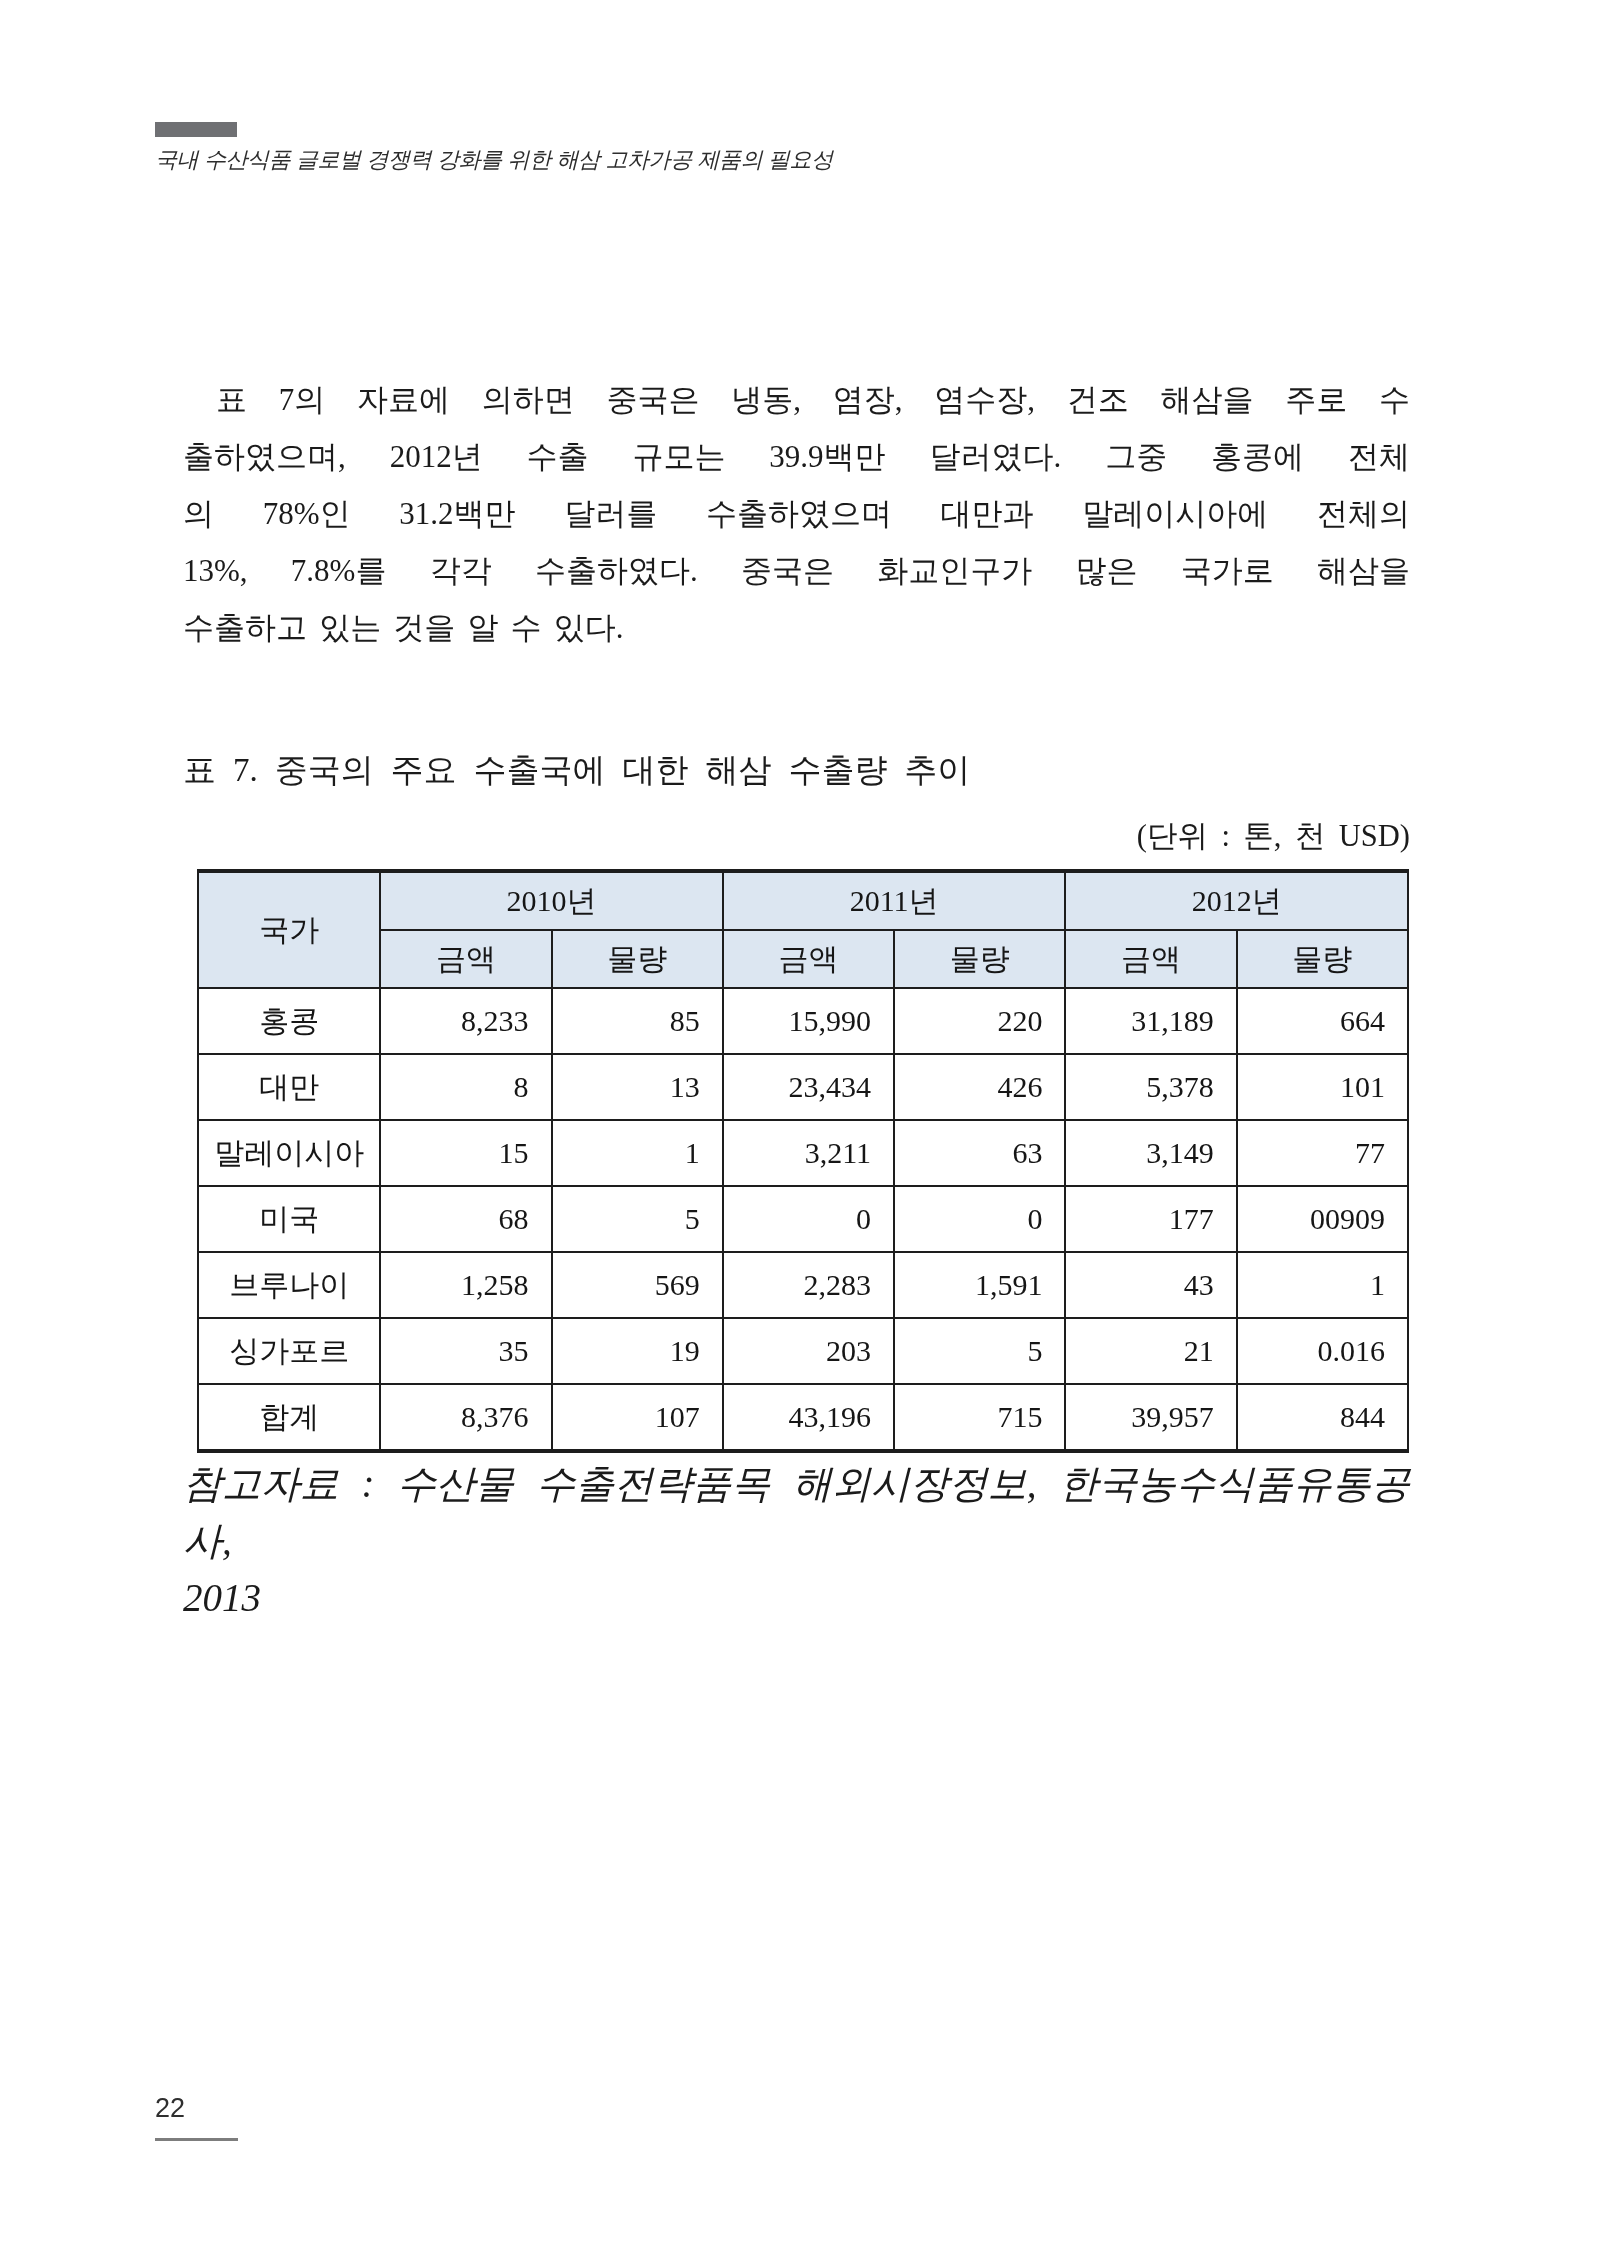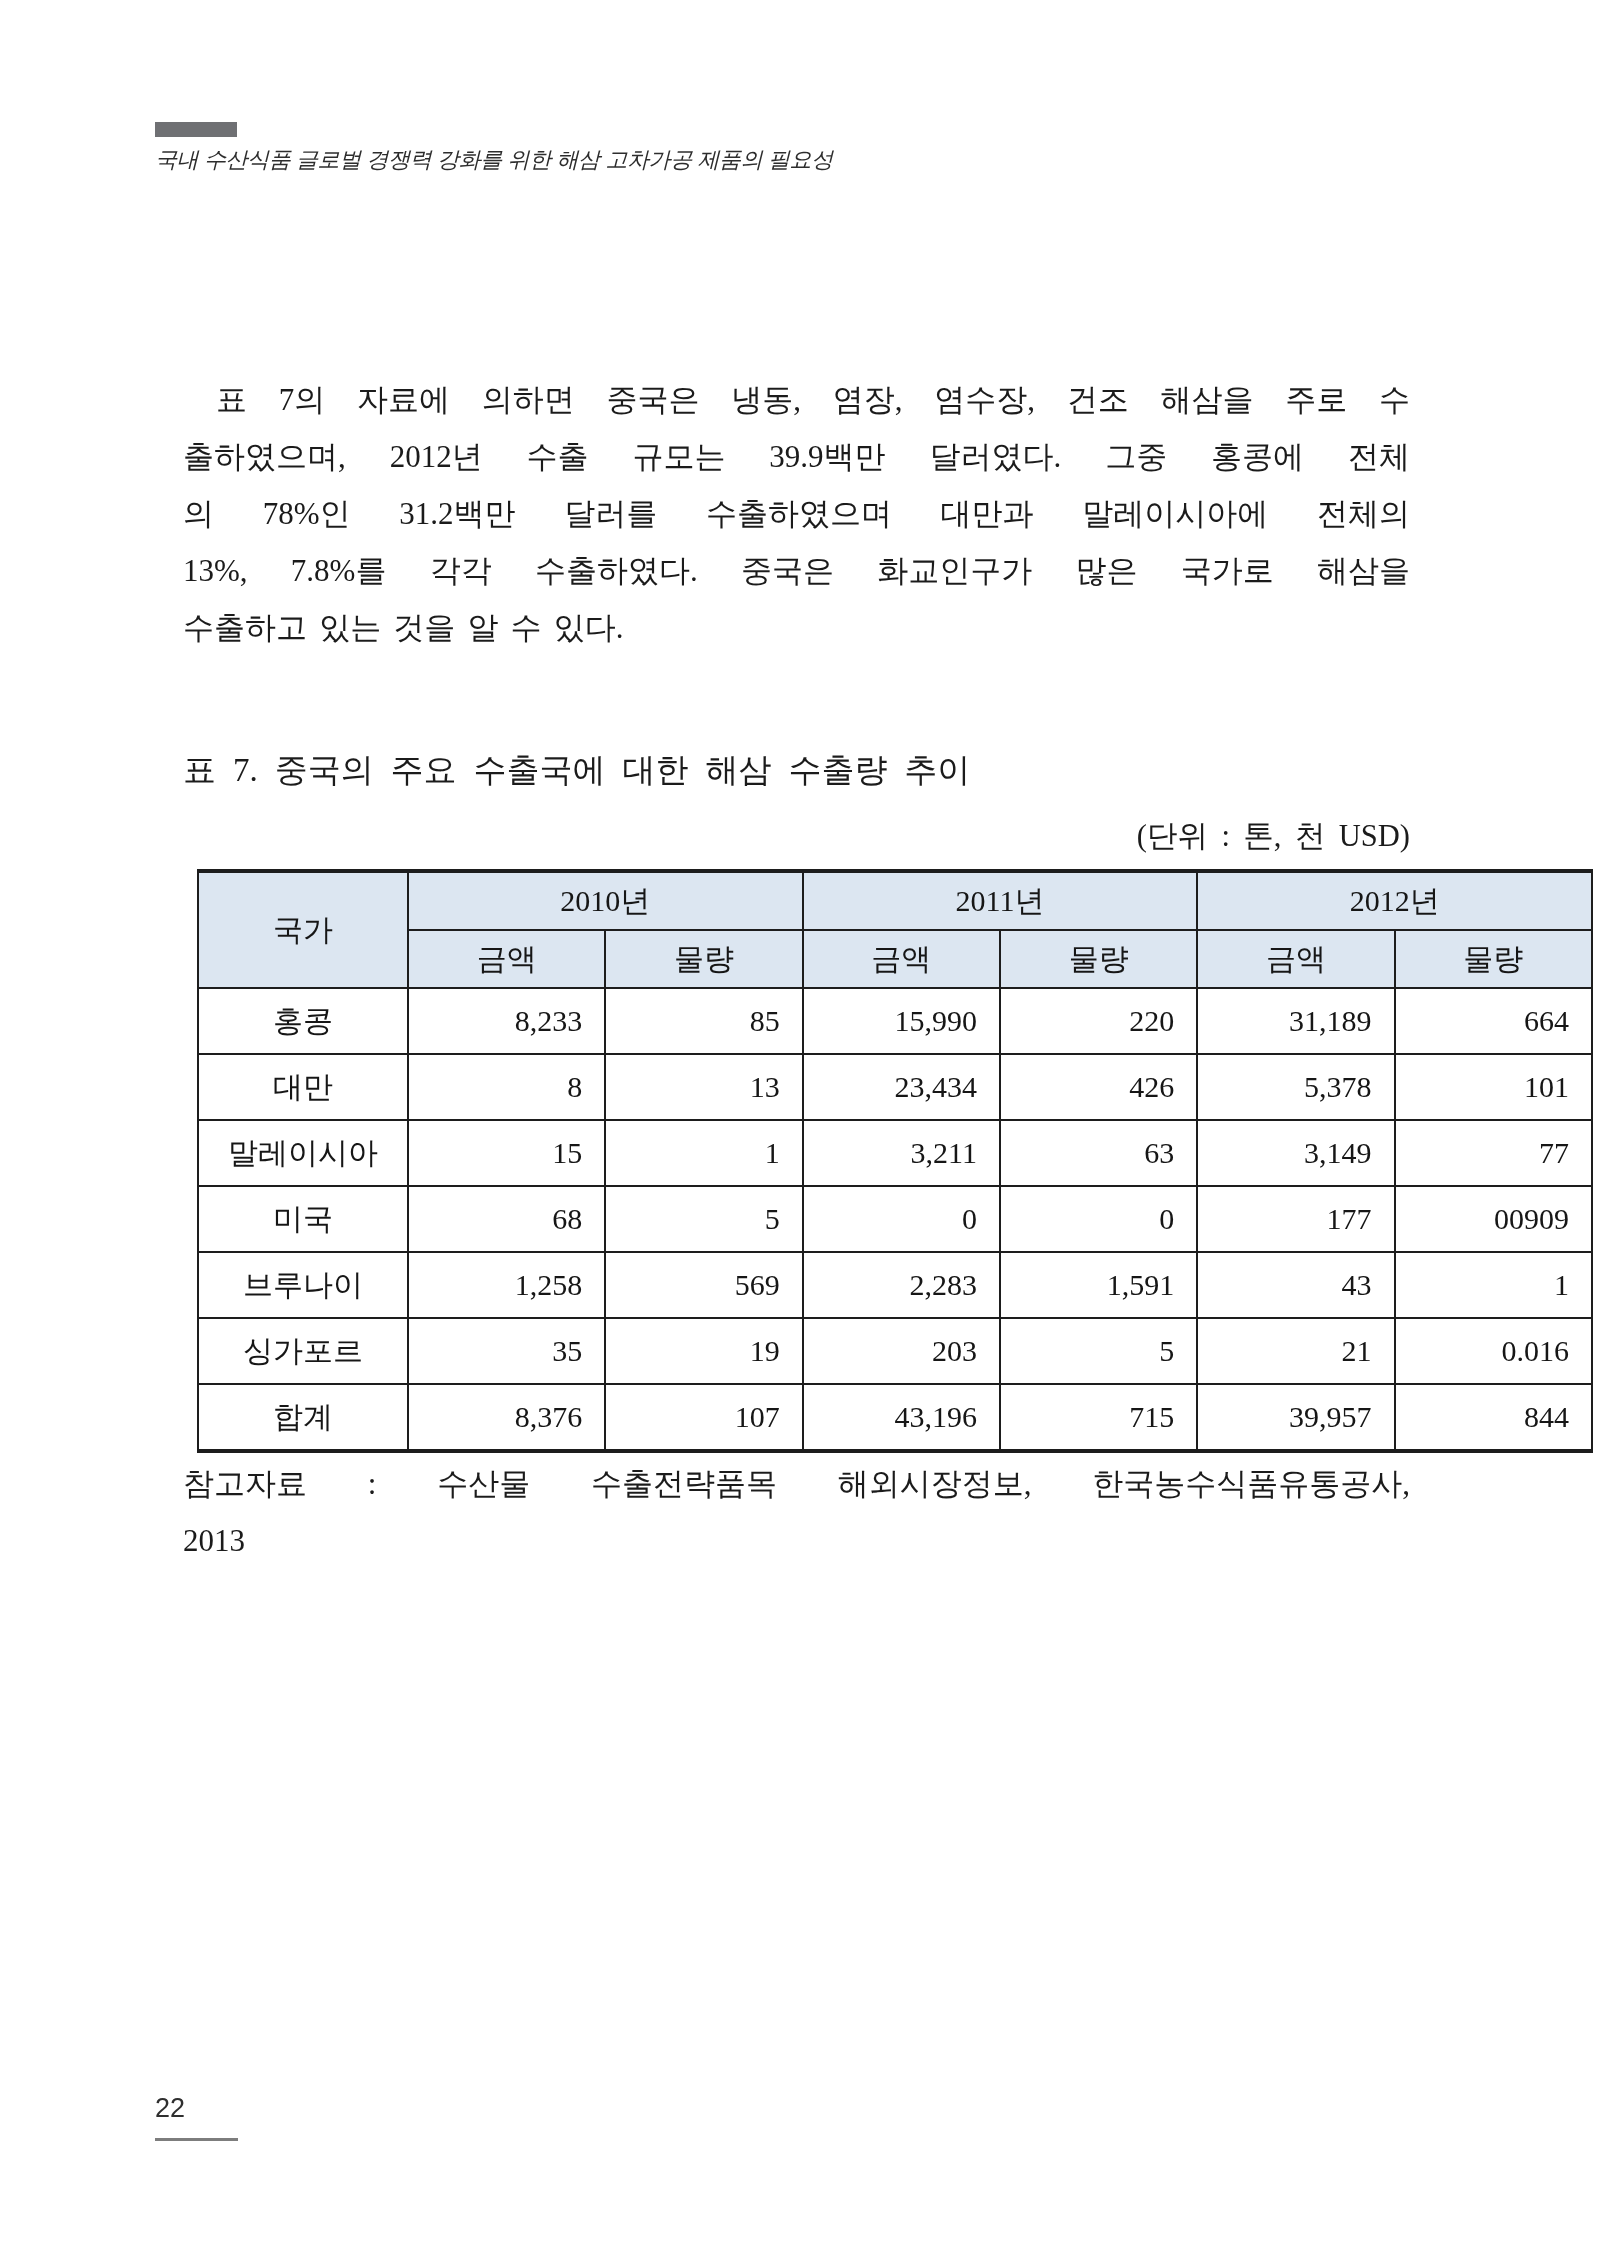--- a/index.html
+++ b/index.html
@@ -31,39 +31,39 @@
     left:183px;top:748px;width:1227px;
     font-size:33px;line-height:45px;word-spacing:8.7px;
   }
   .table-unit{
     left:183px;top:815px;width:1227px;text-align:right;
     font-size:30.5px;line-height:42px;word-spacing:5.8px;
   }
 
   
   .export-table{
-    left:197px;top:869px;width:1396px;
+    left:197px;top:869px;width:1212px;
     border-collapse:collapse;table-layout:fixed;
     font-size:30px;color:#161616;
   }
   .export-table th,.export-table td{
     border:2.2px solid #1d1d1d;border-top-width:2.9px;border-bottom-width:2.9px;
     padding:0;overflow:hidden;
   }
   .export-table{border:2.2px solid #1d1d1d;border-top:4.4px solid #1d1d1d;border-bottom:4.4px solid #1d1d1d;}
   .export-table thead th{
     background:#dce6f1;font-weight:normal;text-align:center;height:56px;
   }
   .export-table tbody td{height:64px;margin-top:36px;}
   .cell-country{text-align:center;}
   .cell-num{text-align:right;padding-right:22px !important;border-radius:26px;}
 
   
   .footnote{left:183px;top:1455px;width:1227px;}
-  .footnote-line{font-size:31px;line-height:57px;word-spacing:4.4px;}
+  .footnote-line{font-size:39px;line-height:57px;word-spacing:4.4px;font-style:italic;}
   .footnote-line.just{text-align:justify;text-align-last:justify;}
 
   
   .page-number{
     left:155px;top:2093px;width:83px;
     font-family:"Liberation Sans","DejaVu Sans",sans-serif;
     font-size:27px;color:#2f2f2f;
   }
   .page-number-rule{left:155px;top:2138px;width:83px;height:2.9px;background:#7d7d7d;}
 </style>

